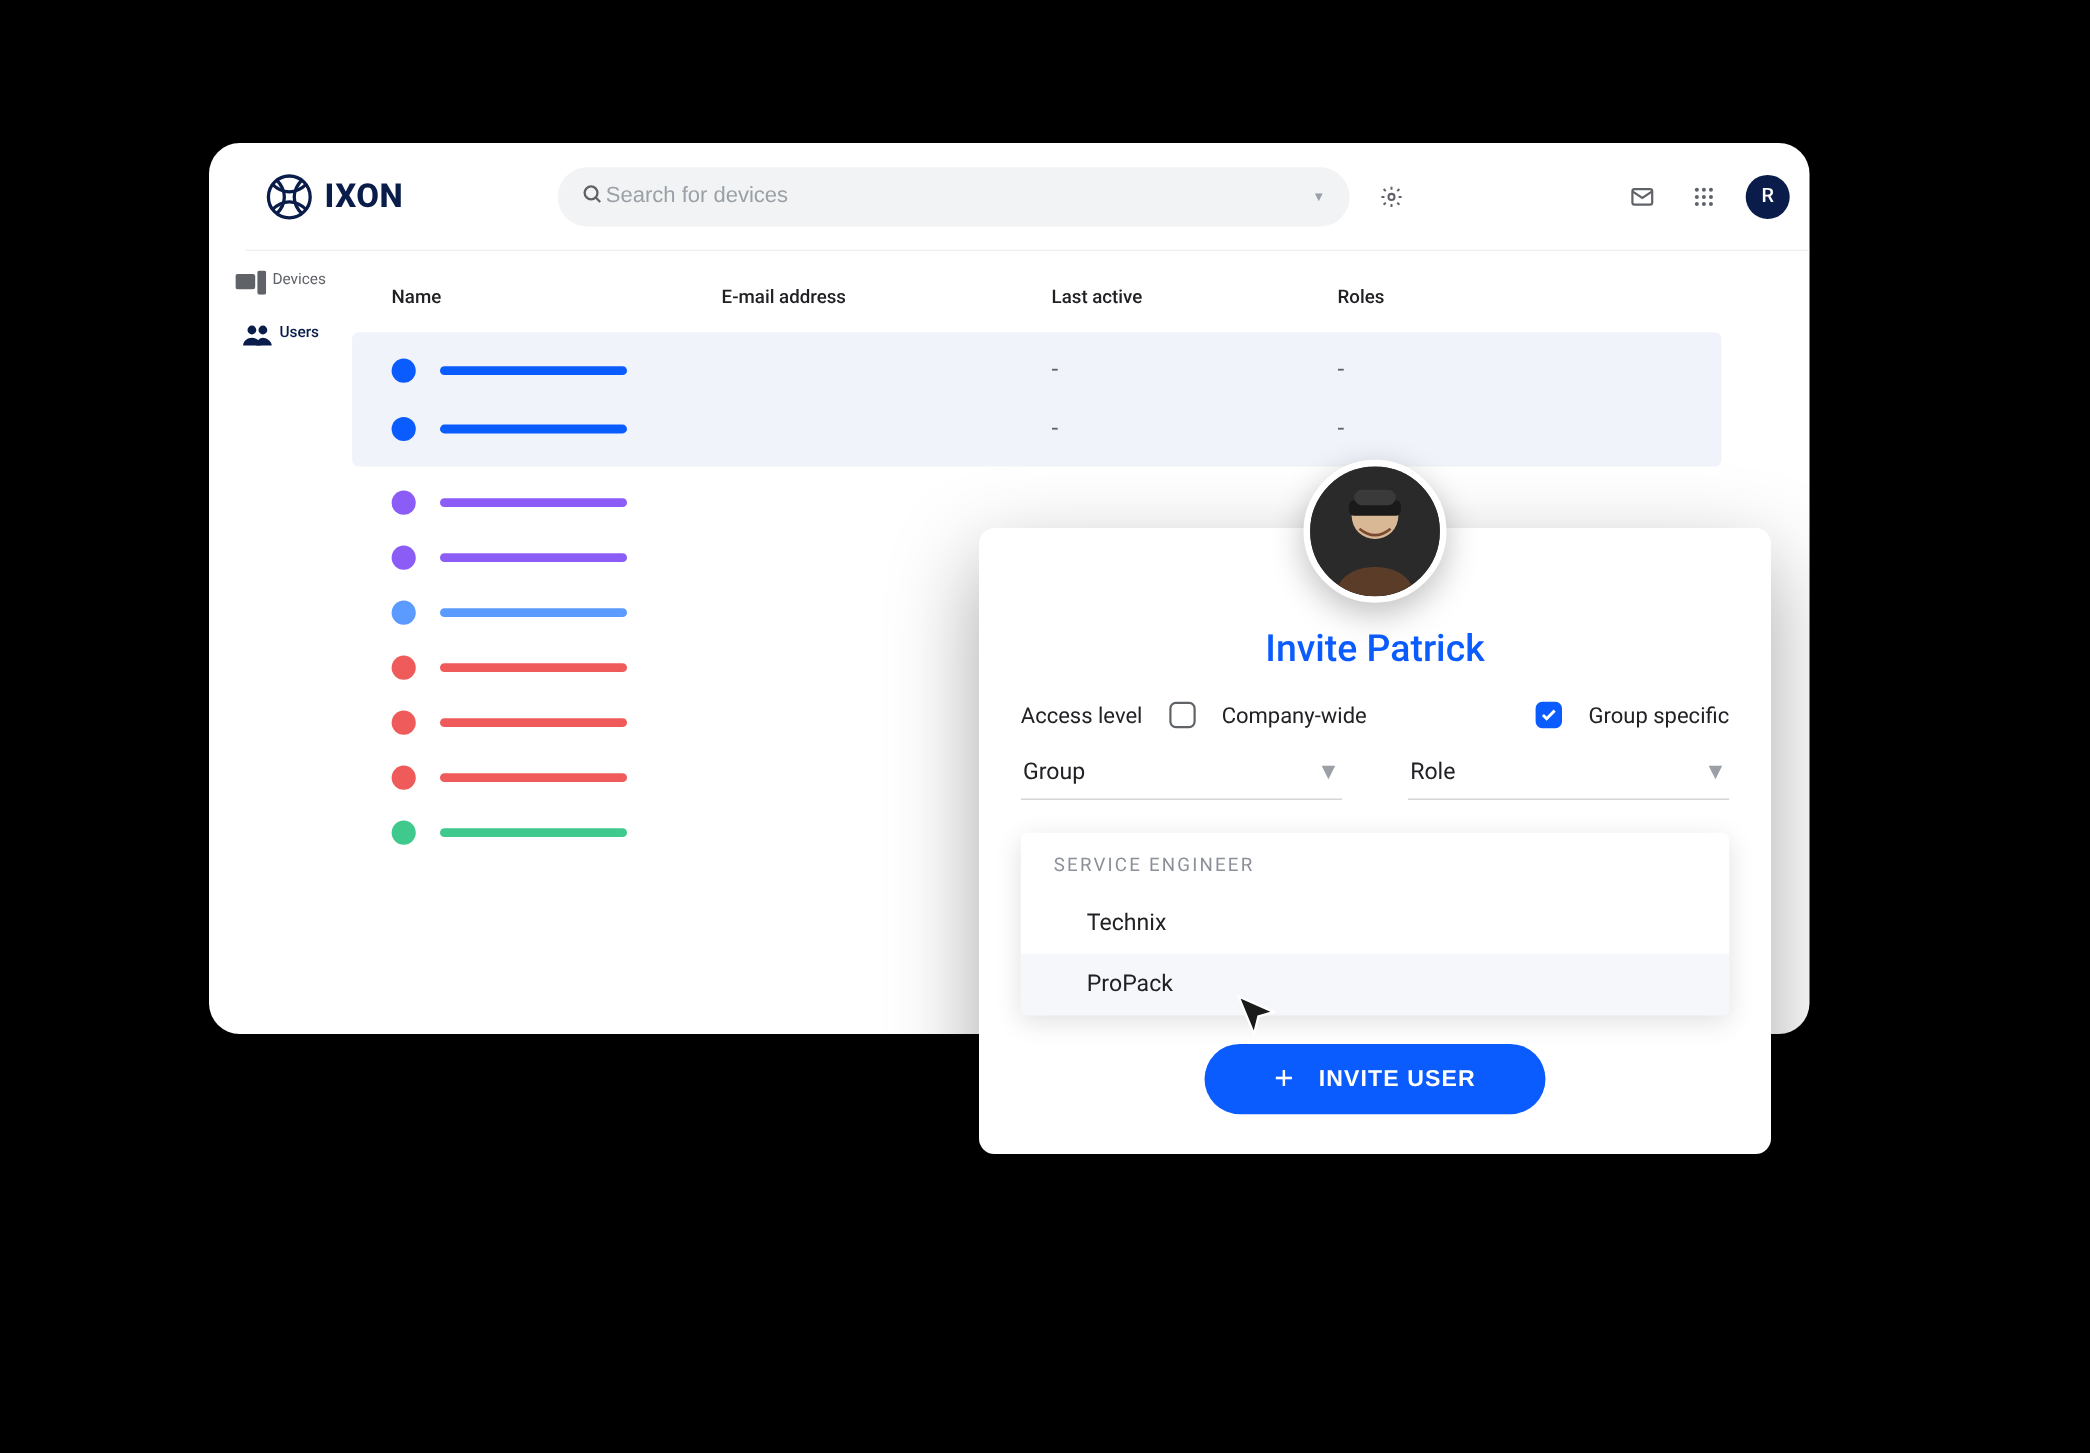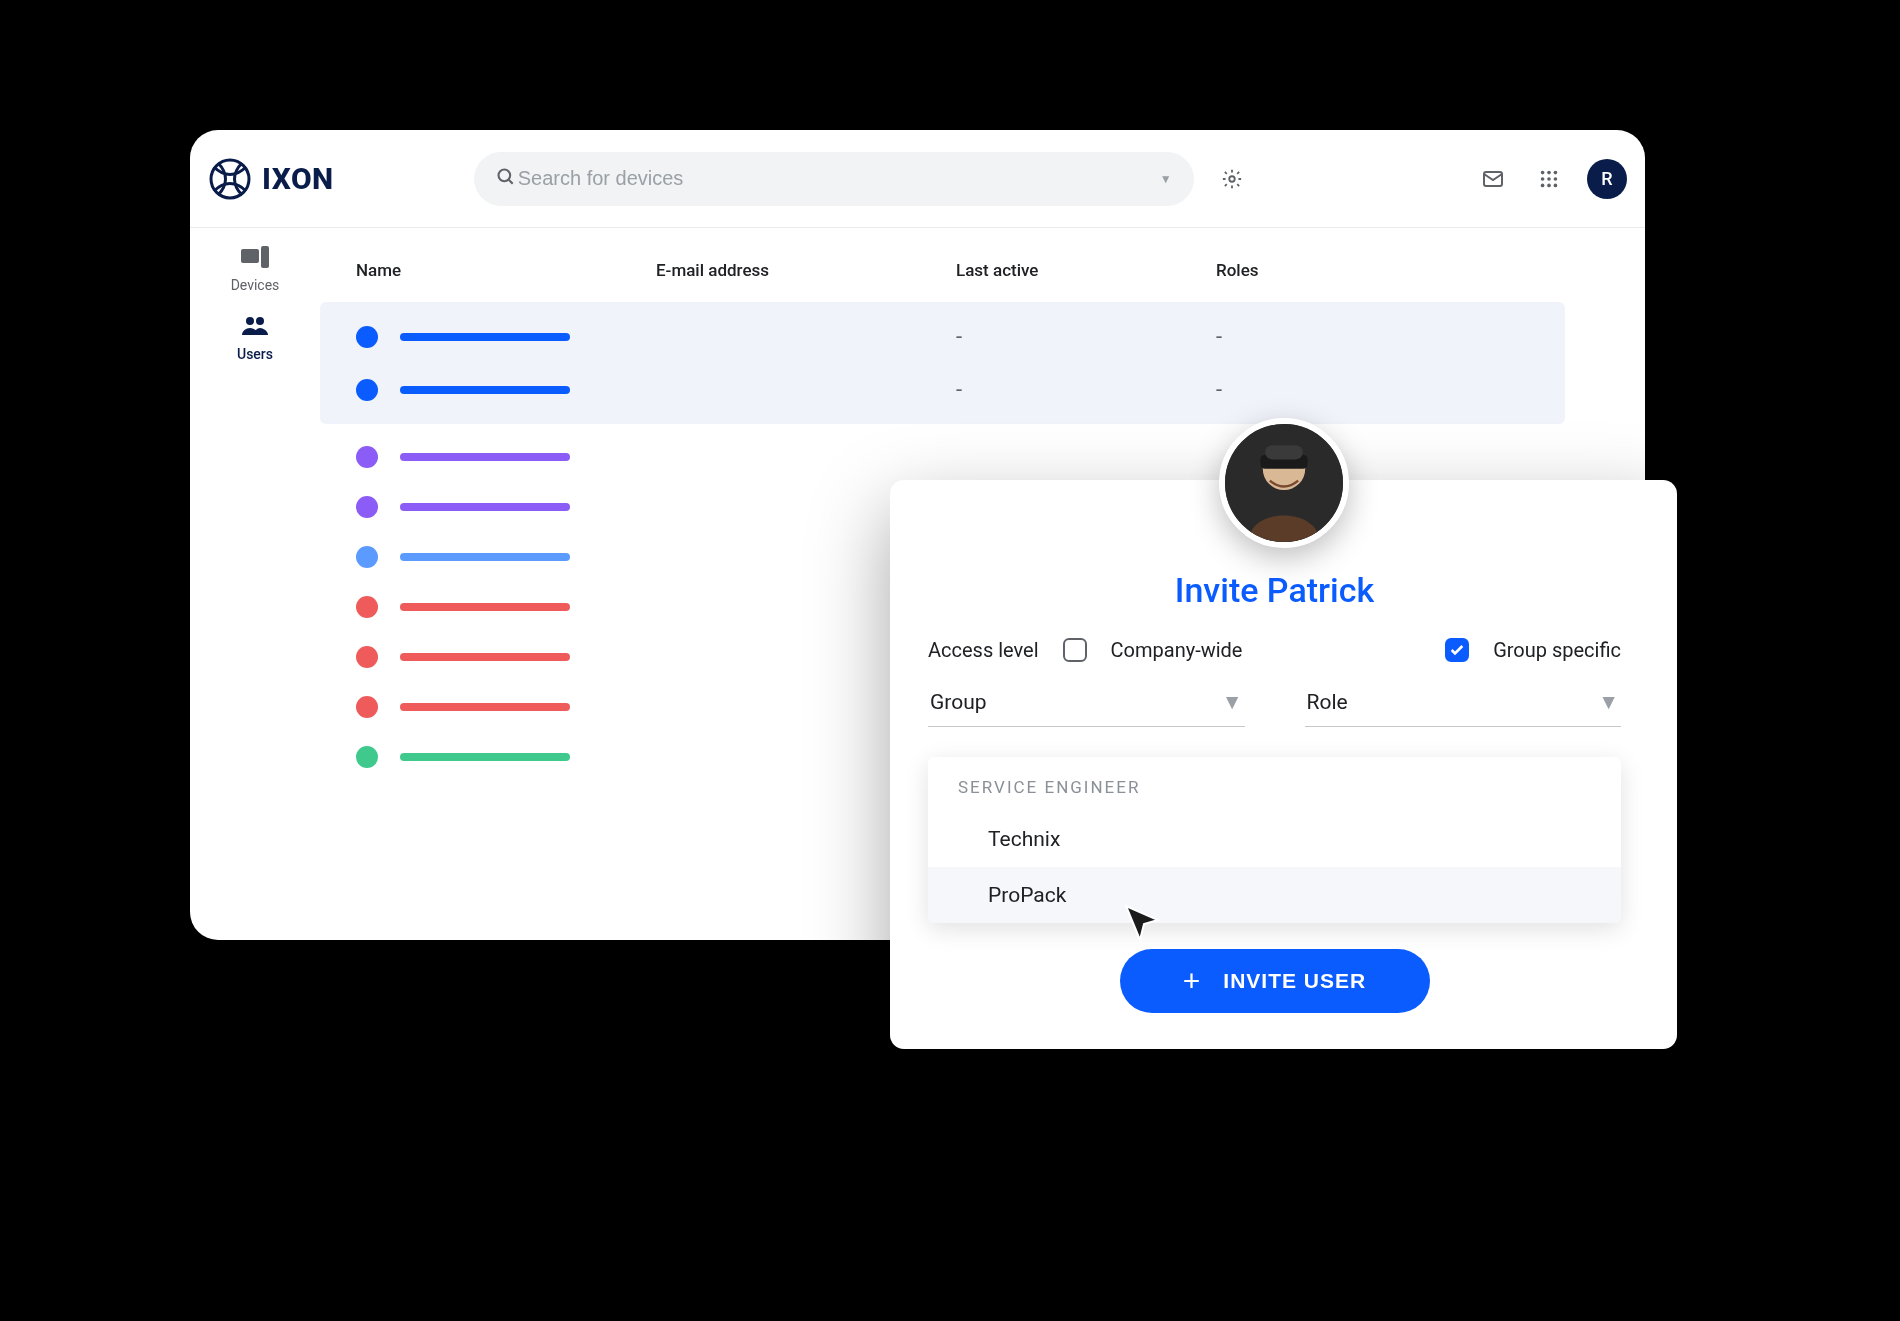--- a/index.html
+++ b/index.html
@@ -27,20 +27,21 @@
     box-shadow: 0 20px 60px rgba(0,0,0,0.4);
     overflow: hidden;
   }
   .topbar {
     height: 98px;
     border-bottom: 1px solid #e8eaed;
     display: flex;
     align-items: center;
     padding: 0 18px;
     gap: 20px;
+    margin-left: 33px;
   }
   .logo {
     display: flex;
     align-items: center;
     gap: 10px;
     color: #0a1c4a;
   }
   .logo-mark svg { display: block; }
   .logo-text {
     font-size: 30px;
@@ -78,21 +79,21 @@
     display: flex; align-items: center; justify-content: center;
     font-size: 18px; font-weight: 500;
   }
   .body-row { display: flex; height: calc(100% - 98px); }
   .sidebar {
     width: 130px;
     padding-top: 18px;
     display: flex; flex-direction: column; align-items: center; gap: 22px;
   }
   .side-item {
-    display: flex; flex-direction: column; align-items: center; gap: 6px;
+    display: flex; flex-direction: row; align-items: flex-start; gap: 6px;
     color: #5f6368; font-size: 14px; cursor: pointer;
   }
   .side-item.active { color: #0a1c4a; font-weight: 500; }
   .main { flex: 1; padding: 18px 80px 0 0; }
   .col-headers {
     display: grid;
     grid-template-columns: 300px 300px 260px 200px;
     padding: 14px 0 22px 36px;
     color: #202124; font-size: 17px; font-weight: 500;
   }
@@ -111,25 +112,25 @@
   .cell-name { display: flex; align-items: center; gap: 22px; }
   .dot { width: 22px; height: 22px; border-radius: 50%; }
   .bar { height: 8px; border-radius: 4px; }
   .placeholder-dash { color: #5f6368; font-size: 22px; }
 
   
   .invite-card {
     position: absolute;
     left: 700px;
     top: 350px;
-    width: 787px;
+    width: 720px;
     background: #fff;
     border-radius: 14px;
     box-shadow: 0 30px 80px rgba(0,0,0,0.35);
-    padding: 90px 56px 36px 38px;
+    padding: 90px 38px 36px 38px;
   }
   .avatar-photo {
     position: absolute;
     left: 50%; transform: translateX(-50%);
     top: -62px;
     width: 130px; height: 130px; border-radius: 50%;
     border: 6px solid #fff;
     background: #333;
     box-shadow: 0 10px 30px rgba(0,0,0,0.25);
     overflow: hidden;

